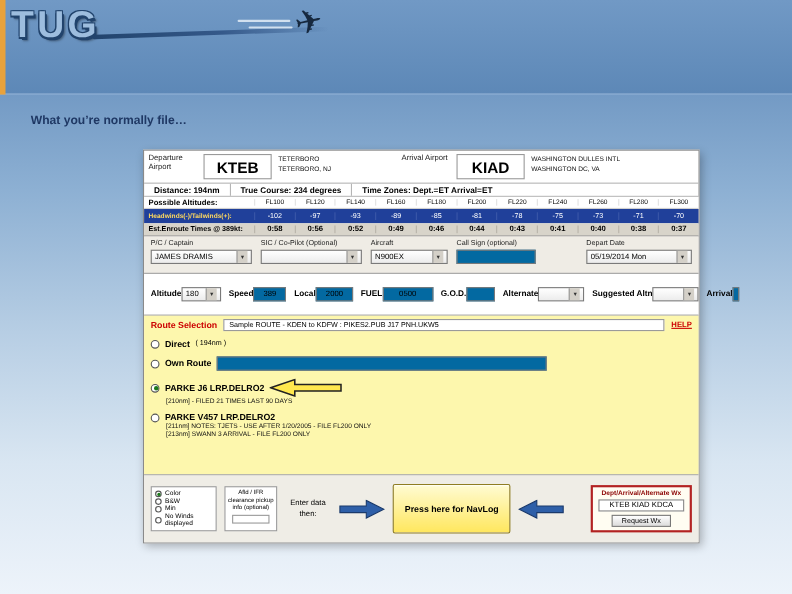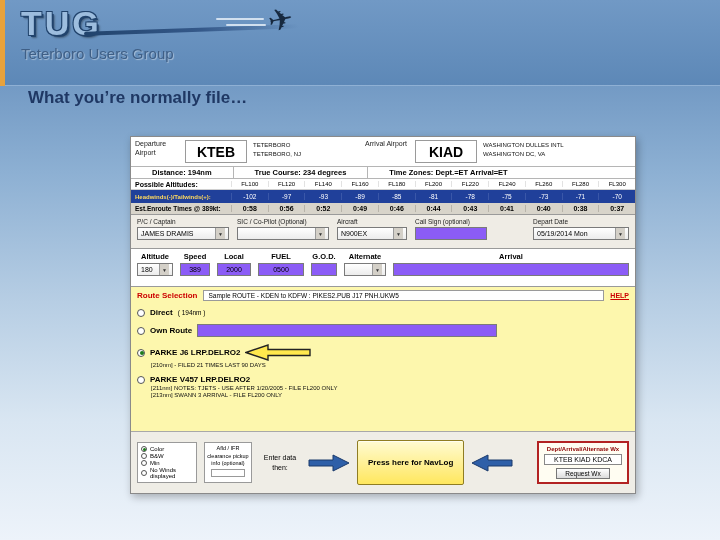--- a/index.html
+++ b/index.html
@@ -10,55 +10,55 @@
     background: linear-gradient(180deg,#5d88b7 0%, #6d95c1 12%, #8db0d3 32%, #b7cee4 56%, #d9e6f2 78%, #edf3fa 100%);
   }
 
   
   .top-band {
     position:absolute; left:0; top:0; right:0; height:86px;
     background: linear-gradient(180deg,#7199c5 0%, #5d88b7 100%);
     border-bottom:1px solid #8fb0d4;
   }
   .accent-stripe { position:absolute; left:0; top:0; width:5px; height:86px; background:#e8a23c; }
-  .logo { position:absolute; left:21px; top:4px; }
+  .logo { position:absolute; left:10px; top:4px; }
   .logo-tug {
     font-size:34px; font-weight:bold; letter-spacing:3px; color:#9dbdde;
     text-shadow: 2px 2px 0 #21436c, -1px -1px 0 #21436c, 1px -1px 0 #21436c, -1px 1px 0 #21436c, 3px 3px 2px rgba(0,0,0,.35);
   }
   .logo-swoosh {
     position:absolute; left:84px; top:28px; width:215px; height:4px; border-radius:3px;
     background: linear-gradient(90deg,#21436c 0%, #35598a 55%, rgba(53,89,138,0) 100%);
     transform: rotate(-2deg);
   }
   .logo-sub { font-size:15px; color:#3f5f86; margin-top:2px; text-shadow:1px 1px 1px rgba(255,255,255,.45); }
   .plane { position:absolute; left:268px; top:2px; font-size:30px; color:#17293f; transform:rotate(-12deg); }
   .contrail { position:absolute; height:2px; background:rgba(235,243,250,.8); border-radius:1px; }
   .contrail.c1 { left:216px; top:18px; width:48px; }
   .contrail.c2 { left:226px; top:24px; width:40px; }
 
-  .slide-title { position:absolute; left:28px; top:88px; font-size:17px; font-weight:bold; color:#1f3864; }
+  .slide-title { position:absolute; left:28px; top:104px; font-size:11px; font-weight:bold; color:#1f3864; }
 
   
   .shot {
     position:absolute; left:130px; top:136px; width:506px; height:358px;
     background:#ffffff; border:1px solid #8a8a8a; box-shadow:2px 3px 8px rgba(0,0,0,.28);
     display:flex; flex-direction:column; font-size:7px; color:#000;
   }
 
   
   .rowA1 { display:flex; height:30px; border-bottom:1px solid #b5b5b5; align-items:stretch; }
   .ap-label { width:52px; padding:3px 2px 0 4px; font-size:7px; line-height:1.25; color:#222; }
   .ap-code { width:62px; margin:3px 2px; border:1px solid #9a9a9a; display:flex; align-items:center; justify-content:center; font-size:14px; font-weight:bold; background:#fff; }
   .ap-city { width:112px; padding:4px 2px 0 4px; font-size:6px; line-height:1.5; color:#111; }
   .ap-city.wide { flex:1; }
 
   
   .rowA2 { display:flex; height:12px; border-bottom:1px solid #b5b5b5; font-weight:bold; font-size:7.5px; align-items:center; }
-  .rowA2 .c { padding:0 21px; border-right:1px solid #b5b5b5; height:100%; display:flex; align-items:center; }
+  .rowA2 .c { padding:0 9px; border-right:1px solid #b5b5b5; height:100%; display:flex; align-items:center; }
   .rowA2 .c:last-child { border-right:none; flex:1; }
 
   
   .rowcells { display:flex; align-items:center; }
   .rowcells .rlabel { width:100px; padding-left:4px; flex:none; }
   .rowcells .cells { flex:1; display:flex; }
   .rowcells .cell { flex:1; text-align:center; }
 
   .rowA3 { height:11px; border-bottom:1px solid #d0d0d0; background:#fff; }
   .rowA3 .rlabel { font-weight:bold; font-size:7px; }
@@ -77,25 +77,25 @@
   .field { display:flex; flex-direction:column; }
   .field .flabel { font-size:6.5px; color:#222; margin-bottom:2px; white-space:nowrap; }
   .sel, .inp {
     border:1px solid #7a7a7a; background:linear-gradient(180deg,#ffffff,#ececec);
     height:13px; display:flex; align-items:center; padding:0 3px; font-size:7px; position:relative;
   }
   .sel .dd {
     margin-left:auto; width:10px; height:11px; background:#d4d0c8; border-left:1px solid #9a9a9a;
     display:flex; align-items:center; justify-content:center; font-size:5px; color:#333;
   }
-  input.rawinp { border:1px solid #7a7a7a; background:#8b5cf6; height:13px; font-size:7px; font-family:"Liberation Sans",sans-serif; padding:0 2px; }
+  input.rawinp { border:1px solid #7a7a7a; background:#0369a1; height:13px; font-size:7px; font-family:"Liberation Sans",sans-serif; padding:0 2px; }
 
   
   .rowC { height:38px; background:#ffffff; border-bottom:1px solid #9a9a9a; display:flex; gap:7px; padding:3px 6px; }
-  .fcol { display:flex; flex-direction:column; align-items:center; }
+  .fcol { display:flex; flex-direction:row; align-items:center;justify-content:center; }
   .fcol .fhead { font-size:7.5px; font-weight:bold; margin-bottom:2px; white-space:nowrap; }
 
   
   .rowD { flex:1; background:#fdf7ad; padding:3px 6px; position:relative; }
   .route-head { display:flex; align-items:center; gap:6px; }
   .route-title { color:#cc0000; font-weight:bold; font-size:8px; white-space:nowrap; }
   .sample { background:#fff; border:1px solid #9a9a9a; font-size:6.5px; padding:1px 4px; flex:1; }
   .help { color:#cc0000; font-weight:bold; font-size:7px; text-decoration:underline; cursor:pointer; }
   .opt { display:flex; align-items:center; gap:5px; margin-top:7px; }
   .radio { width:8px; height:8px; border:1px solid #555; border-radius:50%; background:#fff; flex:none; position:relative; }
@@ -128,21 +128,20 @@
 </style>
 </head>
 <body>
 
 <div class="slide">
 
   <div class="top-band">
     <div class="accent-stripe"></div>
     <div class="logo">
       <div class="logo-tug">TUG</div>
-      <div class="logo-sub">Teterboro Users Group</div>
     </div>
     <div class="logo-swoosh"></div>
     <div class="contrail c1"></div>
     <div class="contrail c2"></div>
     <div class="plane">✈</div>
   </div>
 
   <div class="slide-title">What you’re normally file…</div>
 
   <div class="shot">
@@ -281,20 +280,27 @@
         <div class="fhead">G.O.D.</div>
         <input class="rawinp" style="width: 26px;" value="">
       </div>
       <div class="fcol">
         <div class="fhead">Alternate</div>
         <div class="sel" style="width:42px;">
           <span></span>
           <span class="dd">▼</span>
         </div>
       </div>
+      <div class="fcol">
+        <div class="fhead">Suggested Altn</div>
+        <div class="sel" style="width:42px;">
+          <span></span>
+          <span class="dd">▼</span>
+        </div>
+      </div>
       <div class="fcol" style="flex:1;">
         <div class="fhead">Arrival</div>
         <input class="rawinp" style="width: 100%;" value="">
       </div>
     </div>
 
     <div class="rowD">
       <div class="route-head">
         <span class="route-title">Route Selection</span>
         <span class="sample">Sample ROUTE - KDEN to KDFW :  PIKES2.PUB J17 PNH.UKW5</span>

